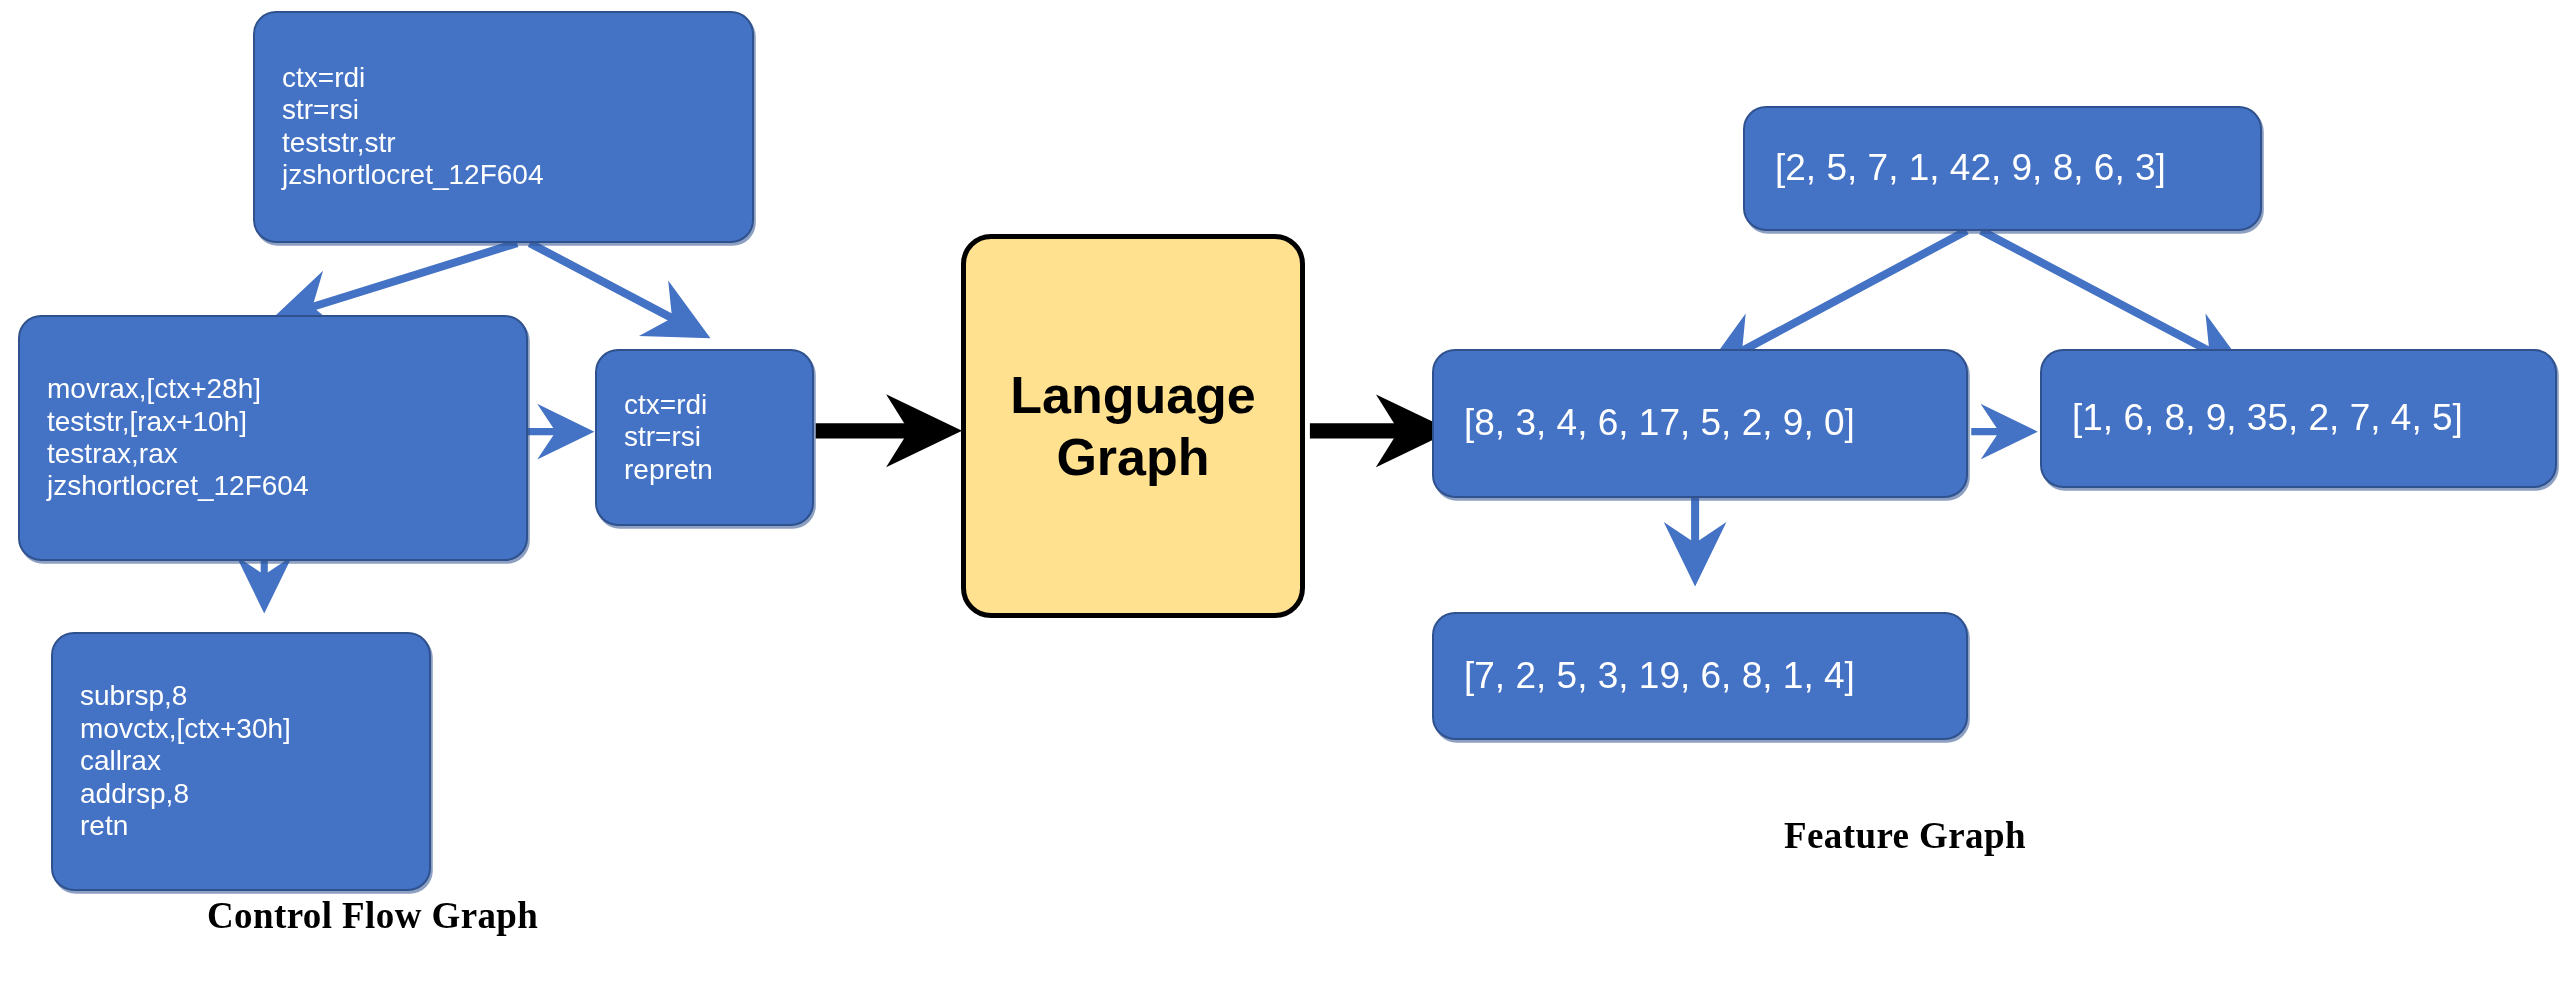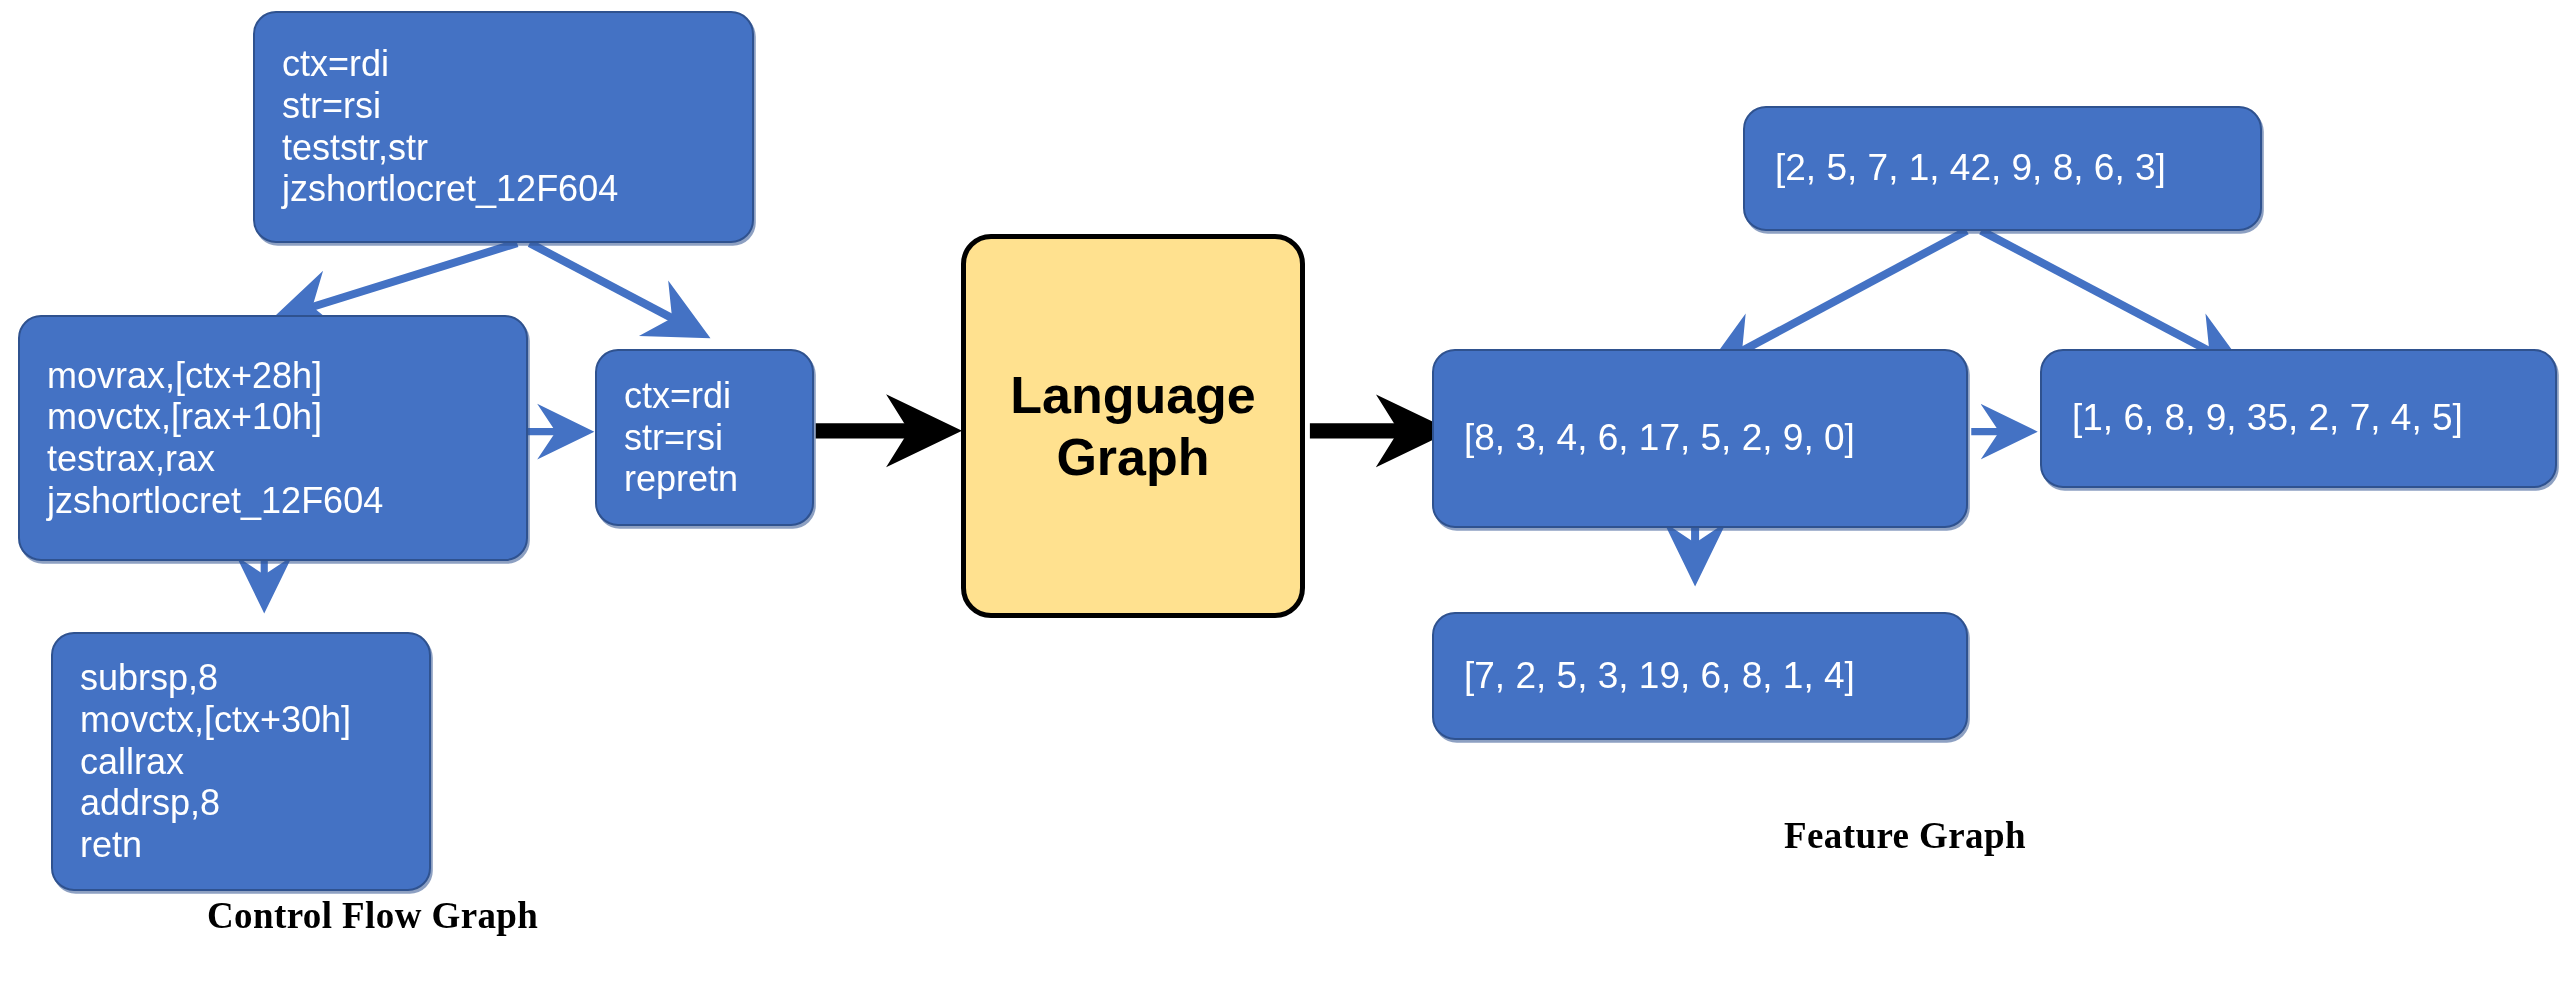--- a/index.html
+++ b/index.html
@@ -27,21 +27,21 @@
     border-radius: 23px;
     color: #ffffff;
     display: flex;
     flex-direction: column;
     justify-content: center;
     box-shadow: 1.8px 2.7px 0 rgba(47,82,143,0.55);
   }
   .node .line {
     white-space: pre;
     line-height: 1.16;
-    font-size: 36px;
+    font-size: 28px;
     padding-left: 27px;
   }
   .node.vec {
     align-items: flex-start;
   }
   .node.vec .line {
     font-size: 37px;
     padding-left: 30px;
   }
   
@@ -118,21 +118,21 @@
 
   <div class="node" style="left:253px; top:10.7px; width:501px; height:232px;">
     <div class="line">ctx=rdi</div>
     <div class="line">str=rsi</div>
     <div class="line">teststr,str</div>
     <div class="line">jzshortlocret_12F604</div>
   </div>
 
   <div class="node" style="left:18px; top:315px; width:510px; height:246px;">
     <div class="line">movrax,[ctx+28h]</div>
-    <div class="line">movctx,[rax+10h]</div>
+    <div class="line">teststr,[rax+10h]</div>
     <div class="line">testrax,rax</div>
     <div class="line">jzshortlocret_12F604</div>
   </div>
 
   <div class="node" style="left:595px; top:349px; width:219px; height:177px;">
     <div class="line">ctx=rdi</div>
     <div class="line">str=rsi</div>
     <div class="line">repretn</div>
   </div>
 
@@ -150,21 +150,21 @@
     <div>
       <div>Language</div>
       <div>Graph</div>
     </div>
   </div>
 
   <div class="node vec" style="left:1736px; top:106px; width:519px; height:125px;margin-left:7px;">
     <div class="line">[2, 5, 7, 1, 42, 9, 8, 6, 3]</div>
   </div>
 
-  <div class="node vec" style="left:1432px; top:349px; width:536px; height:179px;">
+  <div class="node vec" style="left:1432px; top:349px; width:536px; height:149px;">
     <div class="line">[8, 3, 4, 6, 17, 5, 2, 9, 0]</div>
   </div>
 
   <div class="node vec" style="left:2040px; top:349px; width:517px; height:139px;">
     <div class="line">[1, 6, 8, 9, 35, 2, 7, 4, 5]</div>
   </div>
 
   <div class="node vec" style="left:1432px; top:612px; width:536px; height:128px;">
     <div class="line">[7, 2, 5, 3, 19, 6, 8, 1, 4]</div>
   </div>

